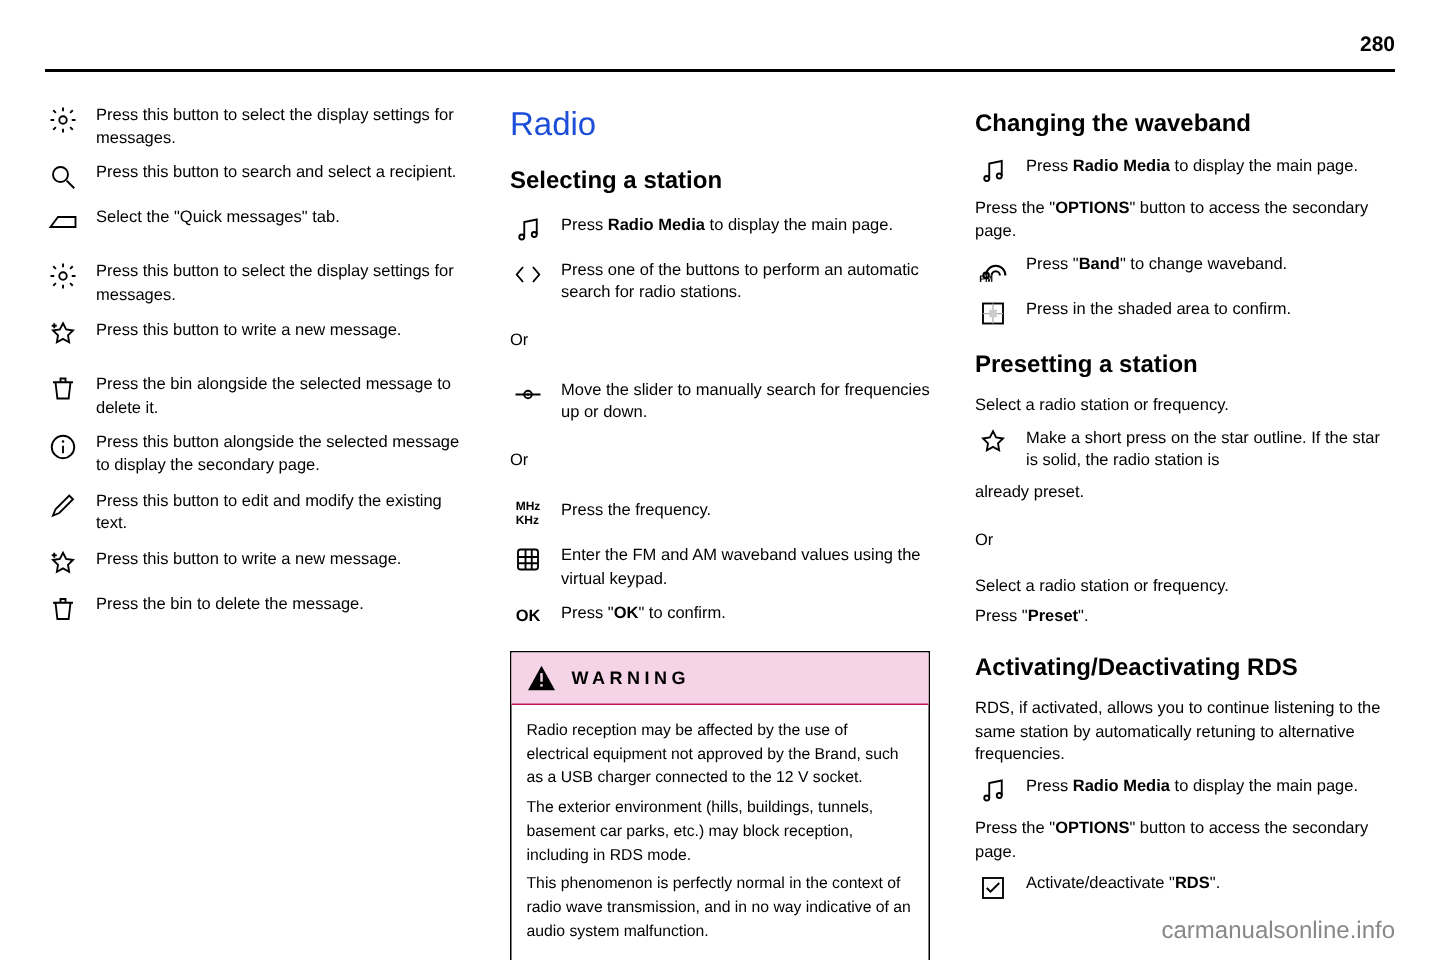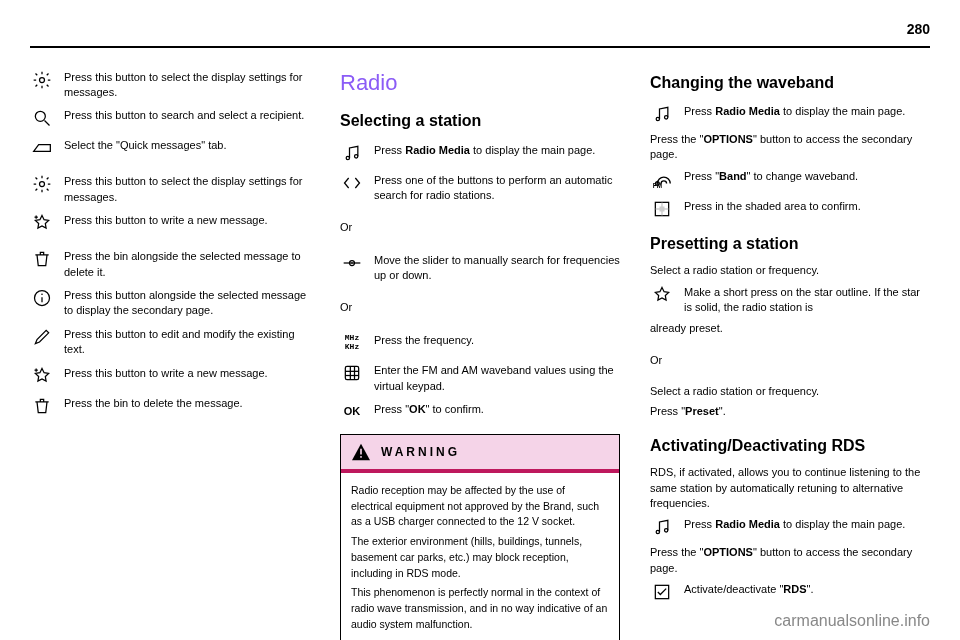--- a/index.html
+++ b/index.html
@@ -47,21 +47,21 @@
       align-items: center;
       justify-content: center;
     }
     .instruction .txt {
       flex: 1;
       padding-top: 2px;
     }
     h1.section {
       font-size: 22px;
       font-weight: normal;
-      color: #8b5cf6;
+      color: #1d4ed8;
       margin-bottom: 12px;
     }
     h2.subsection {
       font-size: 16px;
       font-weight: bold;
       color: #000;
       margin-bottom: 8px;
       margin-top: 4px;
     }
     .or-text {
@@ -70,21 +70,21 @@
     .warning-box {
       border: 1px solid #000;
       margin-top: 10px;
     }
     .warning-header {
       background: #f5d4e8;
       padding: 8px 10px;
       display: flex;
       align-items: center;
       gap: 10px;
-      border-bottom: 4px solid #be185d;
+      border-bottom: 1px solid #be185d;
     }
     .warning-triangle {
       width: 20px;
       height: 18px;
       flex-shrink: 0;
     }
     .warning-title {
       font-weight: bold;
       letter-spacing: 3px;
       font-size: 12px;
@@ -100,23 +100,22 @@
     .footer {
       position: absolute;
       bottom: 8px;
       right: 30px;
       color: #888;
       font-size: 16px;
     }
     .freq-label {
       font-size: 8px;
       font-weight: bold;
-      text-align: right;
+      text-align: left;
       line-height: 1.1;
-      font-family: Liberation Mono, monospace;
     }
     .ok-label {
       font-weight: bold;
       font-size: 11px;
       text-align: center;
     }
   </style>
 </head>
 <body>
 

